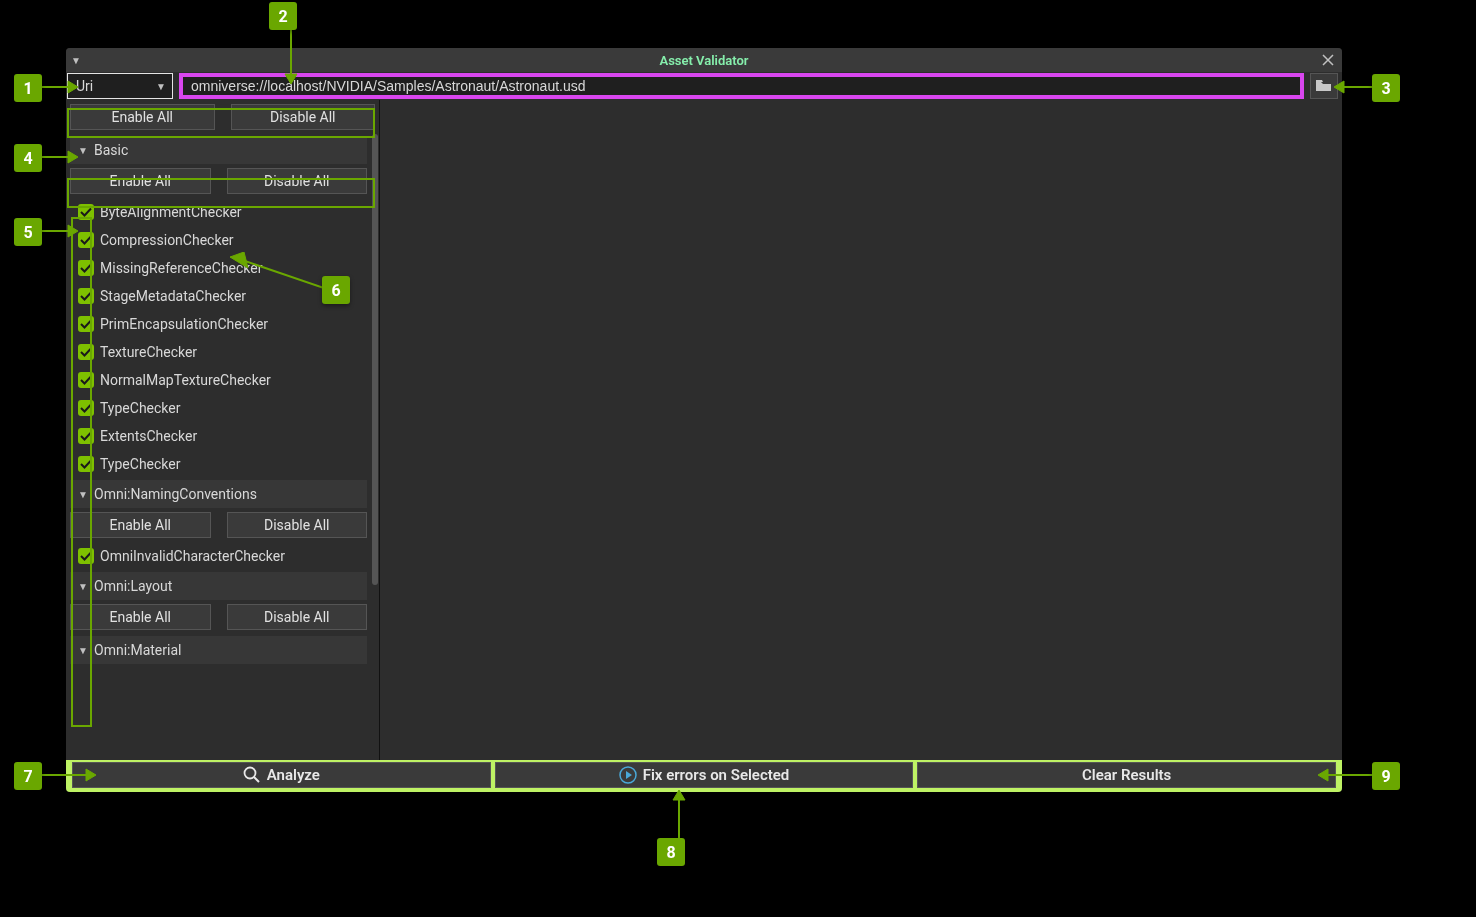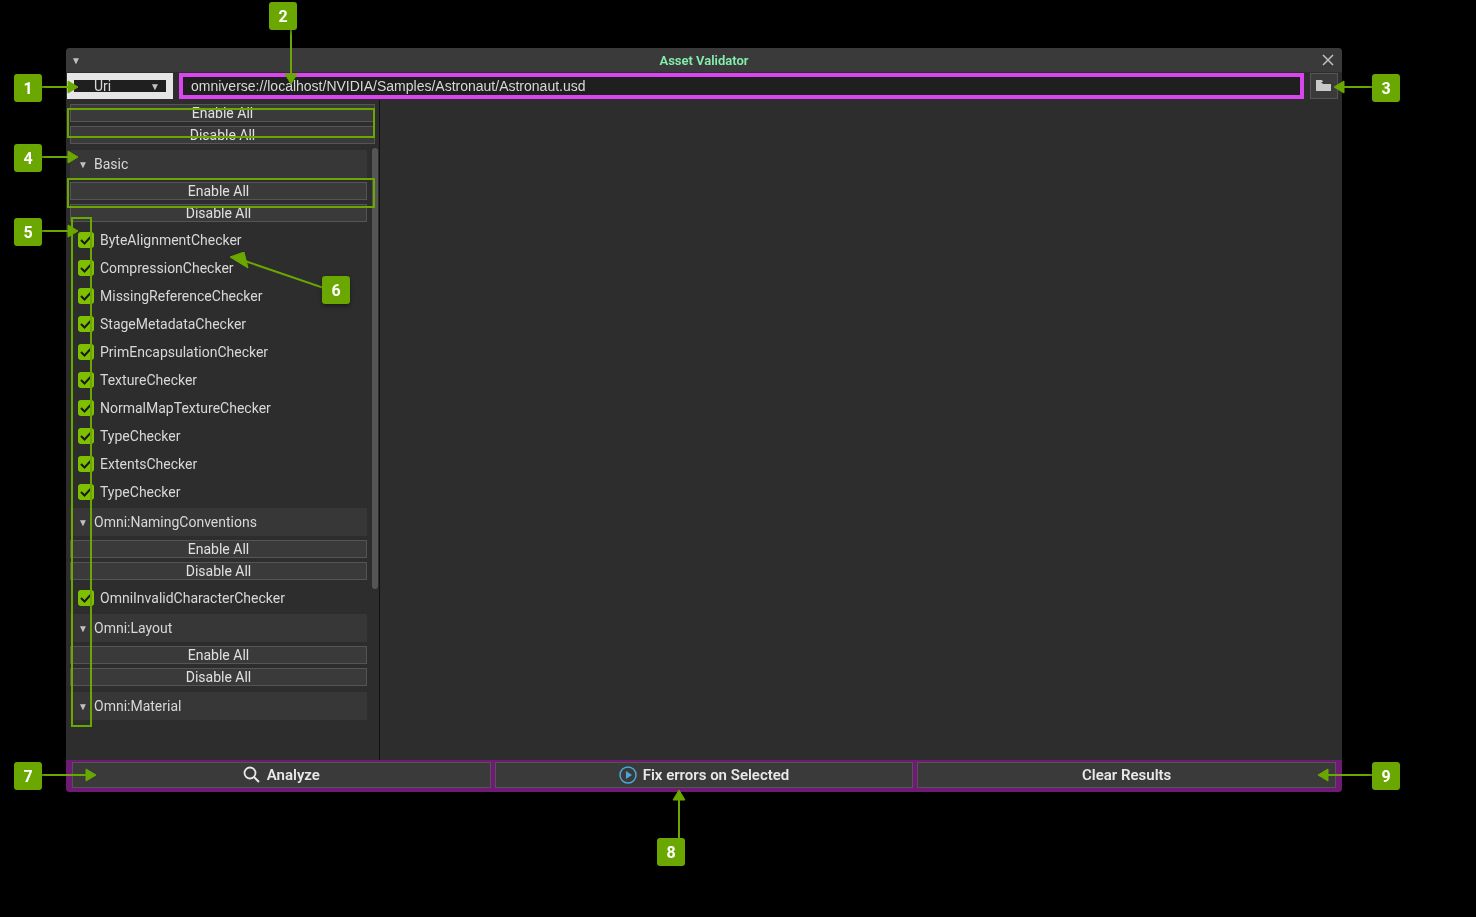--- a/index.html
+++ b/index.html
@@ -65,24 +65,24 @@
     display: flex;
     align-items: stretch;
     height: 28px;
     background: #2d2d2d;
     gap: 6px;
     padding: 1px 4px 1px 1px;
   }
   .uri-select {
     width: 106px;
     background: #1f1f1f;
-    border: 7px solid #e5e5e5;
-    display: flex;
-    align-items: center;
-    padding: 0 6px 0 20px;
+    border: 1px solid #e5e5e5;
+    display: flex;
+    align-items: center;
+    padding: 0 6px 0 8px;
     color: #d8d8d8;
     cursor: pointer;
     justify-content: space-between;
     font-size: 14px;
   }
   .uri-select .caret { font-size: 10px; color: #c0c0c0; }
   .uri-input {
     flex: 1;
     background: #1f1f1f;
     border: 4px solid #d946ef;
@@ -131,23 +131,22 @@
   }
   .scroll-thumb {
     position: absolute;
     left: 1px; right: 1px;
     top: 0; height: 72%;
     background: #555;
     border-radius: 3px;
   }
   .btn-row {
     display: flex;
-    gap: 4px;
+    gap: 16px;
     padding: 4px;
-    flex-direction: column;
   }
   .btn {
     flex: 1;
     height: 26px;
     background: #3a3a3a;
     border: 1px solid #555;
     color: #e0e0e0;
     display: flex;
     align-items: center;
     justify-content: center;
@@ -189,21 +188,21 @@
   .main {
     flex: 1;
     background: #2d2d2d;
   }
   
   .footer {
     height: 32px;
     display: flex;
     gap: 4px;
     padding: 2px 6px 4px 6px;
-    background: #701a75;
+    background: #bef264;
   }
   .footer .fbtn {
     flex: 1;
     background: #3a3a3a;
     border: 1px solid #555;
     color: #e8e8e8;
     display: flex;
     align-items: center;
     justify-content: center;
     gap: 6px;

